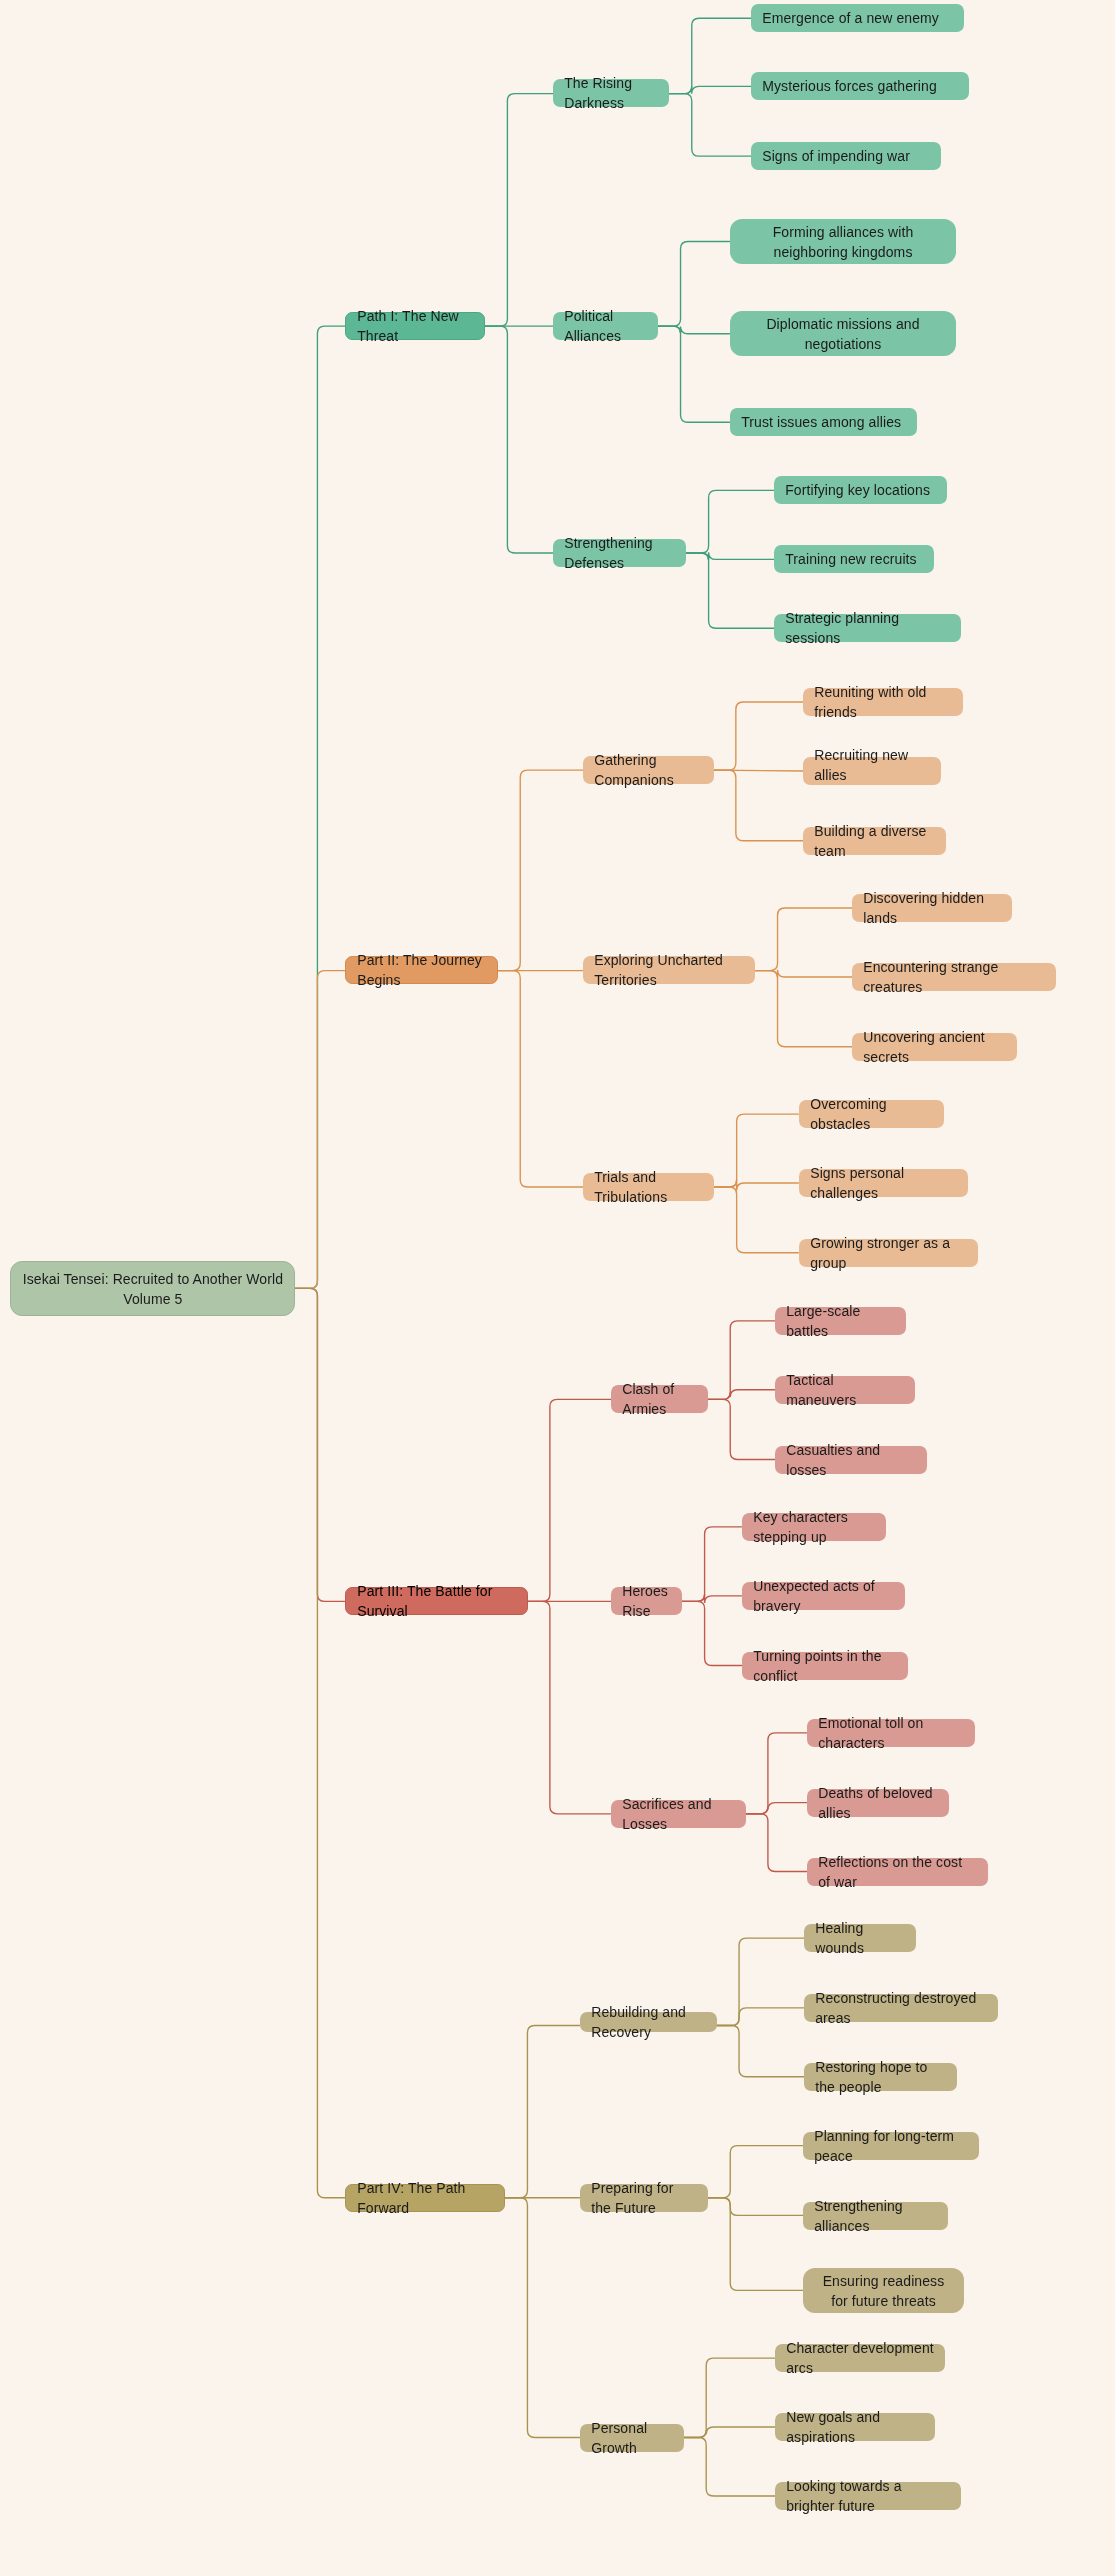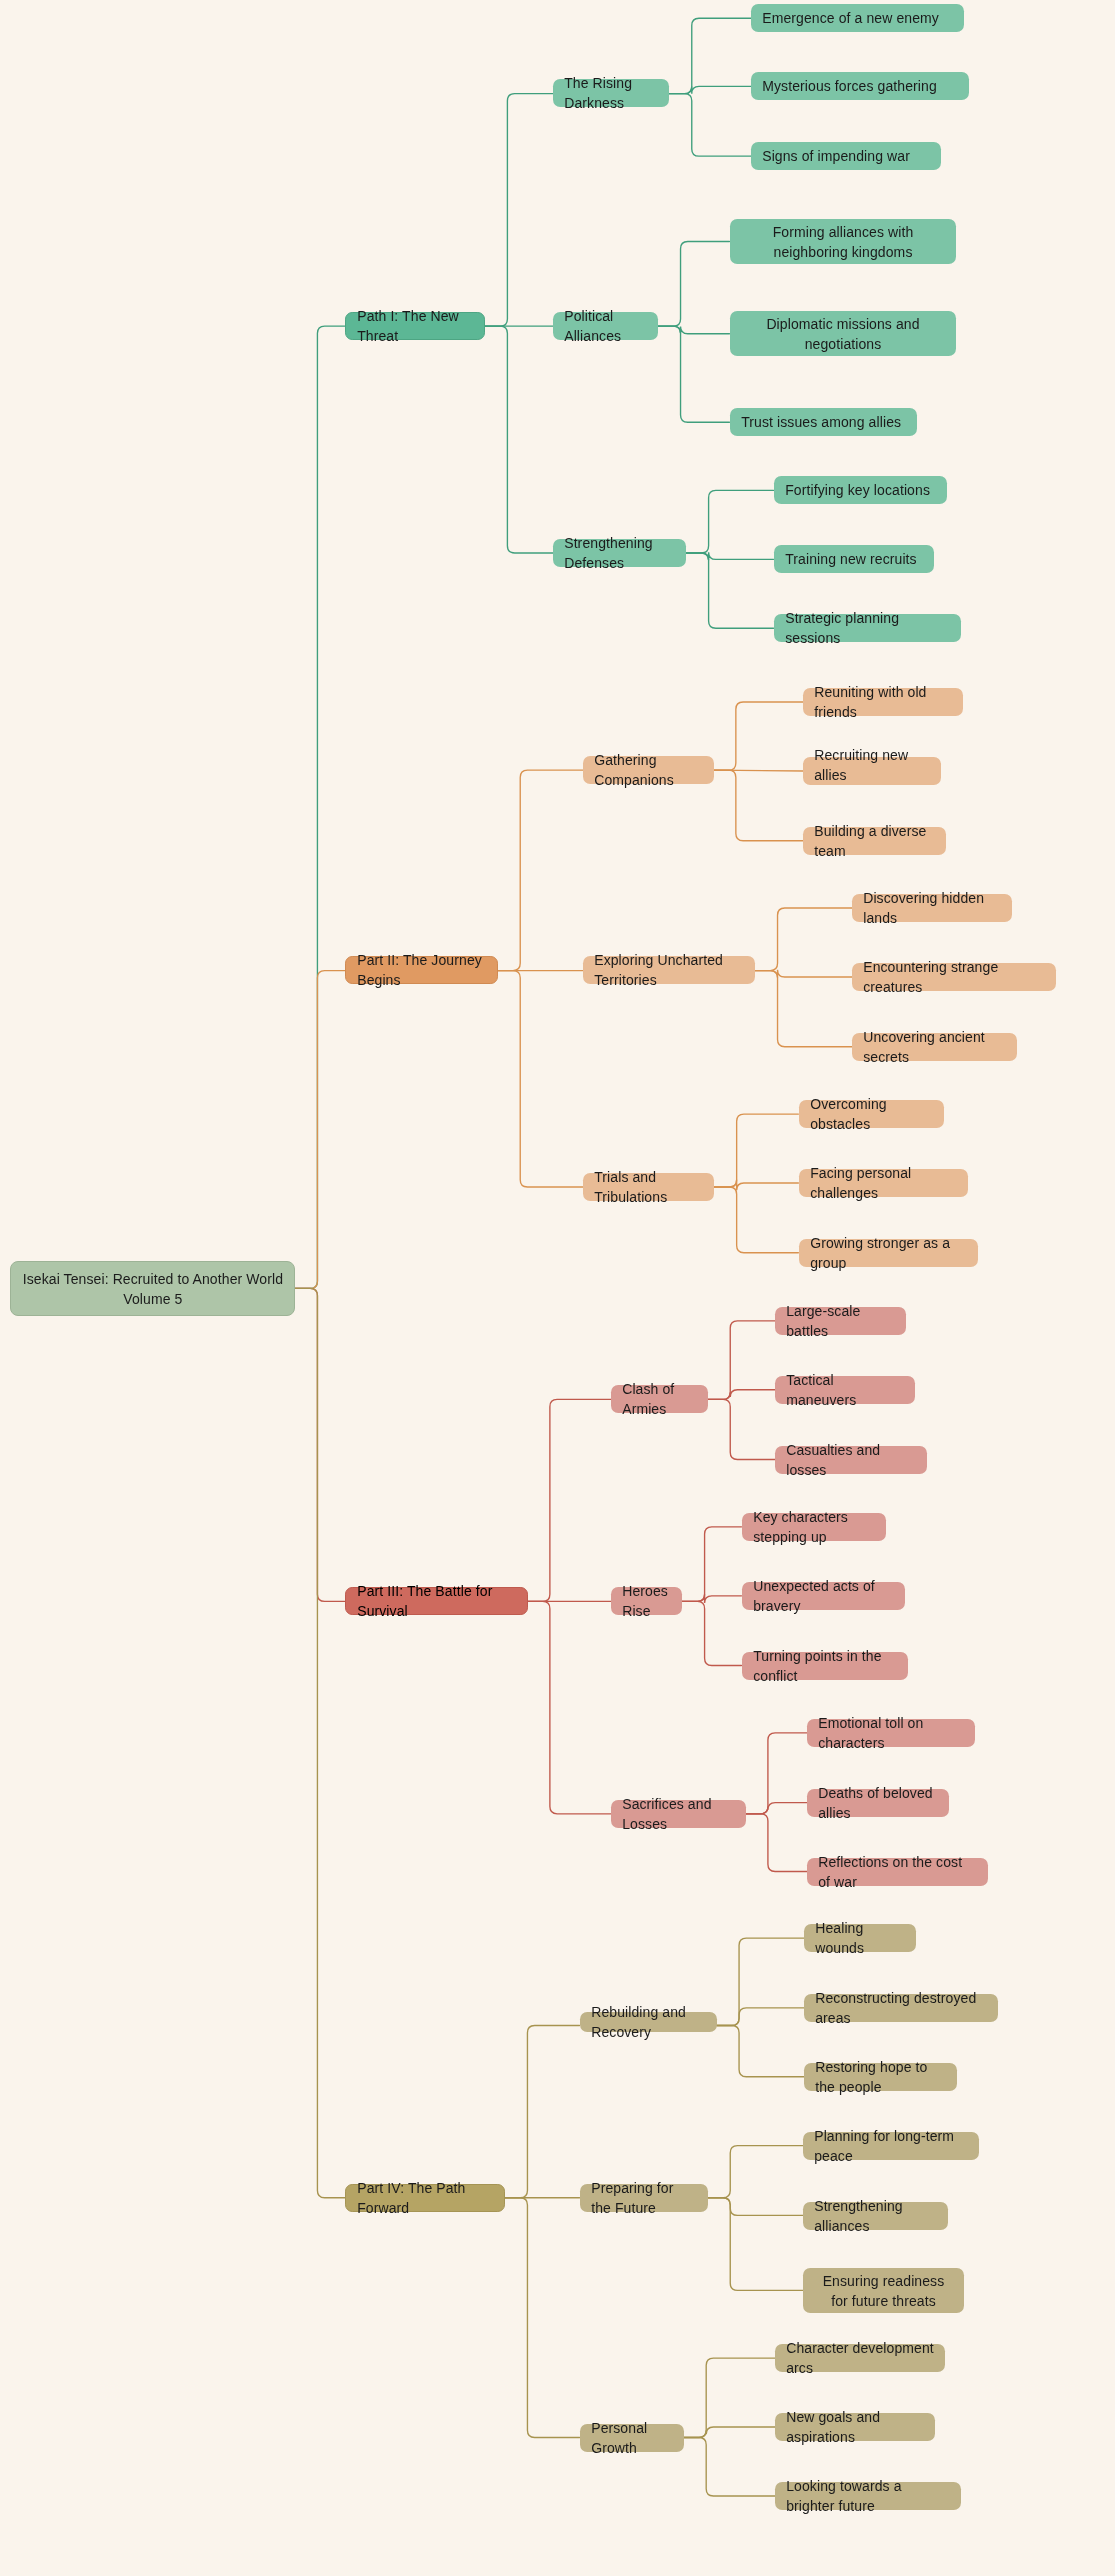--- a/index.html
+++ b/index.html
@@ -15,21 +15,21 @@
     position:absolute;
     box-sizing:border-box;
     display:flex;align-items:center;
     border-radius:7.2px;
     padding:0 11.2px;
     font-size:14px;
     line-height:20px;
     color:#1b1b1b;
     letter-spacing:0.1px;
   }
-  .node.center{justify-content:center;text-align:center;}
+  .node.center{justify-content:center;text-align:center;border-radius:12px;}
   .node.left{justify-content:flex-start;text-align:left;}
   .node .txt{display:block;width:100%;}
   .node.multiline{align-items:center;}
   .lvl0{background:#aec5a8;color:#1b1b1b;border:0.8px solid #9db396;border-radius:8px;}
   .g-part{background:#5cb795;border:0.8px solid #4da583;}
   .g-node{background:#7cc4a6;border:none;}
   .o-part{background:#e09a62;border:0.8px solid #d08a52;}
   .o-node{background:#e8bb95;border:none;}
   .r-part{background:#ce6a5e;border:0.8px solid #be5a4e;color:#000000;}
   .r-node{background:#d99a93;border:none;}
@@ -164,21 +164,21 @@
       <div class="node o-node left" style="left: 852px; top: 1033px; width: 165px; height: 28px;">
         <span class="txt">Uncovering ancient secrets</span>
       </div>
       <div class="node o-node left" style="left: 583px; top: 1173px; width: 131px; height: 28px;">
         <span class="txt">Trials and Tribulations</span>
       </div>
       <div class="node o-node left" style="left: 799px; top: 1100px; width: 145px; height: 28px;">
         <span class="txt">Overcoming obstacles</span>
       </div>
       <div class="node o-node left" style="left: 799px; top: 1169px; width: 169px; height: 28px;">
-        <span class="txt">Facing personal challenges</span>
+        <span class="txt">Signs personal challenges</span>
       </div>
       <div class="node o-node left" style="left: 799px; top: 1239px; width: 179px; height: 28px;">
         <span class="txt">Growing stronger as a group</span>
       </div>
       <div class="node r-part left" style="left: 345px; top: 1587px; width: 183px; height: 28px;">
         <span class="txt">Part III: The Battle for Survival</span>
       </div>
       <div class="node r-node left" style="left: 611px; top: 1385px; width: 97px; height: 28px;">
         <span class="txt">Clash of Armies</span>
       </div>

